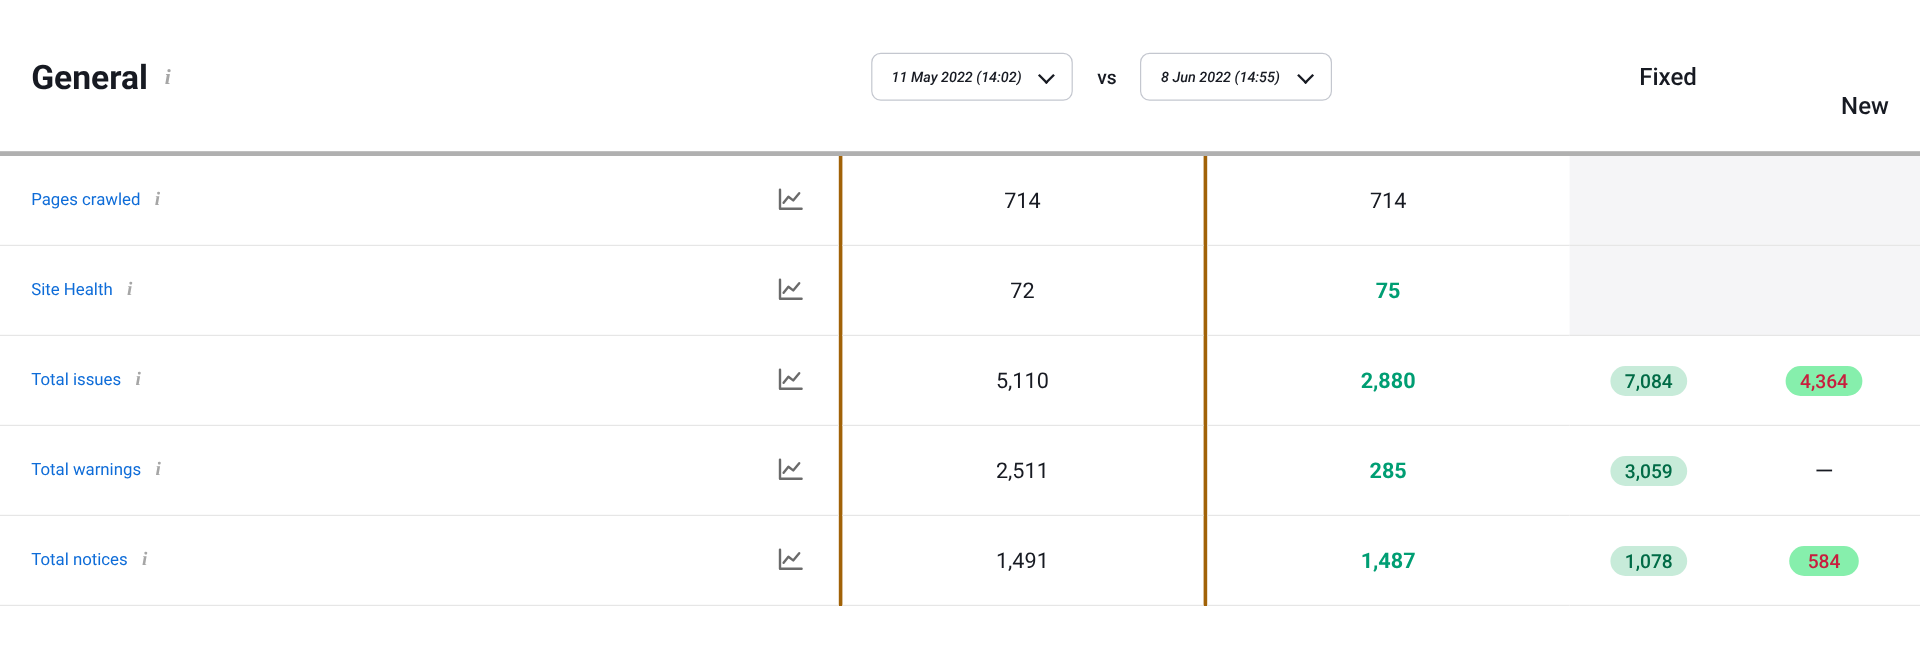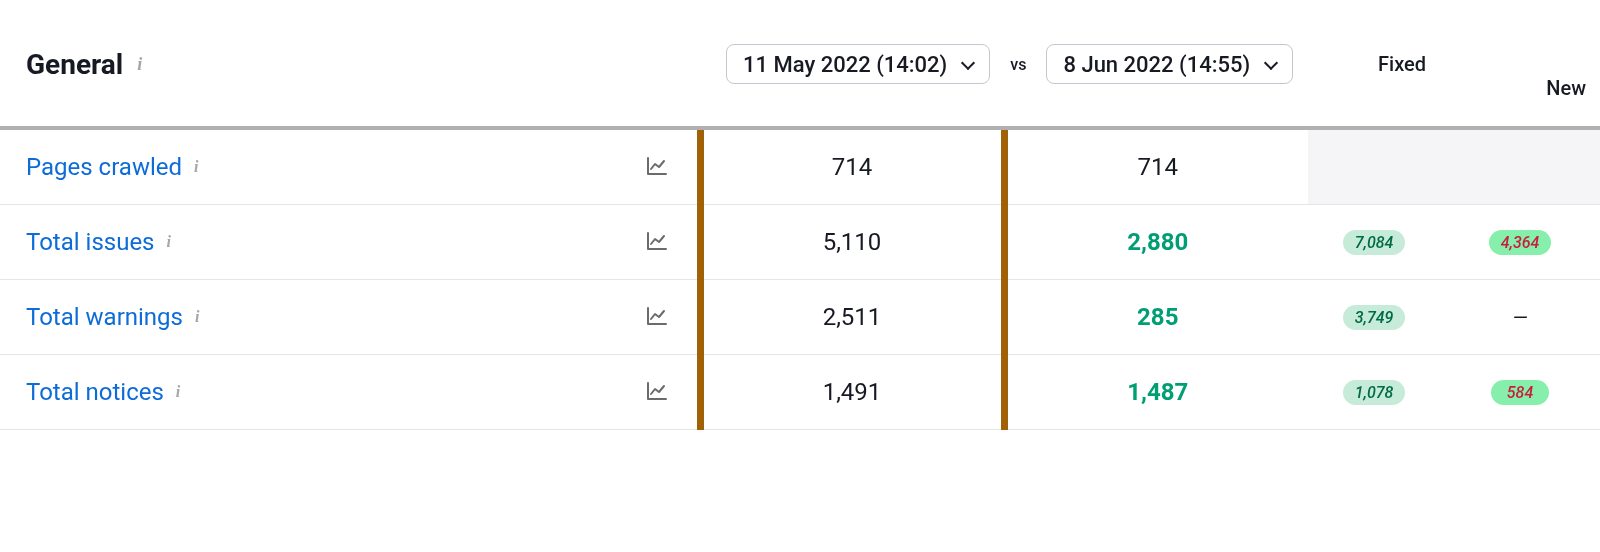--- a/index.html
+++ b/index.html
@@ -7,21 +7,21 @@
     margin: 0;
     font-family: -apple-system, BlinkMacSystemFont, "Segoe UI", Roboto, Helvetica, Arial, sans-serif;
     color: #171A22;
     background: #fff;
     font-size: 18px;
   }
   .container { width: 1600px; }
   .header {
     display: flex;
     align-items: center;
-    padding: 28px 14px 26px 26px;
+    padding: 28px 26px 26px 26px;
   }
   .title-wrap {
     display: flex;
     align-items: center;
     flex: 0 0 700px;
   }
   .title {
     font-size: 28px;
     font-weight: 700;
     margin-right: 14px;
@@ -44,21 +44,21 @@
     border: 1px solid #C4C7CF;
     border-radius: 8px;
     padding: 8px 14px 8px 16px;
     display: flex;
     align-items: center;
     gap: 14px;
     background: #fff;
     cursor: pointer;
     height: 40px;
   }
-  .select span { font-size: 22px; font-weight: 500; }
+  .select span { font-size: 12px; font-weight: 500; font-style: italic; }
   .chev-down {
     width: 14px;
     height: 14px;
     position: relative;
   }
   .chev-down::before {
     content: "";
     position: absolute;
     left: 2px;
     top: 1px;
@@ -92,43 +92,42 @@
   col.c-new   { width: 160px; }
   .row-label-cell {
     display: flex;
     align-items: center;
     height: 74px;
     padding-left: 26px;
     padding-right: 26px;
   }
   .row-label {
     color: #0E6CD8;
-    font-size: 24px;
+    font-size: 14px;
     cursor: pointer;
     margin-right: 12px;
   }
   .row-label-cell .info-icon { font-size: 16px; }
   .chart-btn {
     margin-left: auto;
     width: 26px;
     height: 26px;
     color: #6B6B6B;
     cursor: pointer;
   }
   .chart-btn svg { display: block; }
   .val-cell {
     text-align: center;
-    font-size: 24px;
-    border-left: 7px solid #a16207;
+    font-size: 18px;
+    border-left: 3px solid #a16207;
     margin-top: 36px;
   }
   .val-green { color: #009E73; font-weight: 700; }
   .badge-cell {
     text-align: center;
-    font-style: italic;
   }
   .shaded { background: #F5F5F7; }
   .pill {
     display: inline-block;
     padding: 3px 12px;
     border-radius: 999px;
     font-size: 16px;
     font-weight: 500;
     min-width: 58px;
     text-align: center;
@@ -190,20 +189,38 @@
             </div>
           </td>
           <td class="val-cell">714</td>
           <td class="val-cell">714</td>
           <td class="badge-cell shaded"></td>
           <td class="badge-cell shaded"></td>
         </tr>
         <tr>
           <td>
             <div class="row-label-cell">
+              <span class="row-label">Site Health</span>
+              <span class="info-icon">i</span>
+              <span class="chart-btn">
+                <svg viewBox="0 0 24 24" width="24" height="24" fill="none" stroke="currentColor" stroke-width="2" stroke-linecap="round" stroke-linejoin="round">
+                  <path d="M3 4 L3 20 L21 20"></path>
+                  <path d="M6 15 L10 10 L14 13 L19 7"></path>
+                </svg>
+              </span>
+            </div>
+          </td>
+          <td class="val-cell">72</td>
+          <td class="val-cell val-green">75</td>
+          <td class="badge-cell shaded"></td>
+          <td class="badge-cell shaded"></td>
+        </tr>
+        <tr>
+          <td>
+            <div class="row-label-cell">
               <span class="row-label">Total issues</span>
               <span class="info-icon">i</span>
               <span class="chart-btn">
                 <svg viewBox="0 0 24 24" width="24" height="24" fill="none" stroke="currentColor" stroke-width="2" stroke-linecap="round" stroke-linejoin="round">
                   <path d="M3 4 L3 20 L21 20"></path>
                   <path d="M6 15 L10 10 L14 13 L19 7"></path>
                 </svg>
               </span>
             </div>
           </td>
@@ -220,21 +237,21 @@
               <span class="chart-btn">
                 <svg viewBox="0 0 24 24" width="24" height="24" fill="none" stroke="currentColor" stroke-width="2" stroke-linecap="round" stroke-linejoin="round">
                   <path d="M3 4 L3 20 L21 20"></path>
                   <path d="M6 15 L10 10 L14 13 L19 7"></path>
                 </svg>
               </span>
             </div>
           </td>
           <td class="val-cell">2,511</td>
           <td class="val-cell val-green">285</td>
-          <td class="badge-cell"><span class="pill pill-green">3,749</span></td>
+          <td class="badge-cell"><span class="pill pill-green">3,059</span></td>
           <td class="badge-cell"><span class="dash">—</span></td>
         </tr>
         <tr>
           <td>
             <div class="row-label-cell">
               <span class="row-label">Total notices</span>
               <span class="info-icon">i</span>
               <span class="chart-btn">
                 <svg viewBox="0 0 24 24" width="24" height="24" fill="none" stroke="currentColor" stroke-width="2" stroke-linecap="round" stroke-linejoin="round">
                   <path d="M3 4 L3 20 L21 20"></path>

